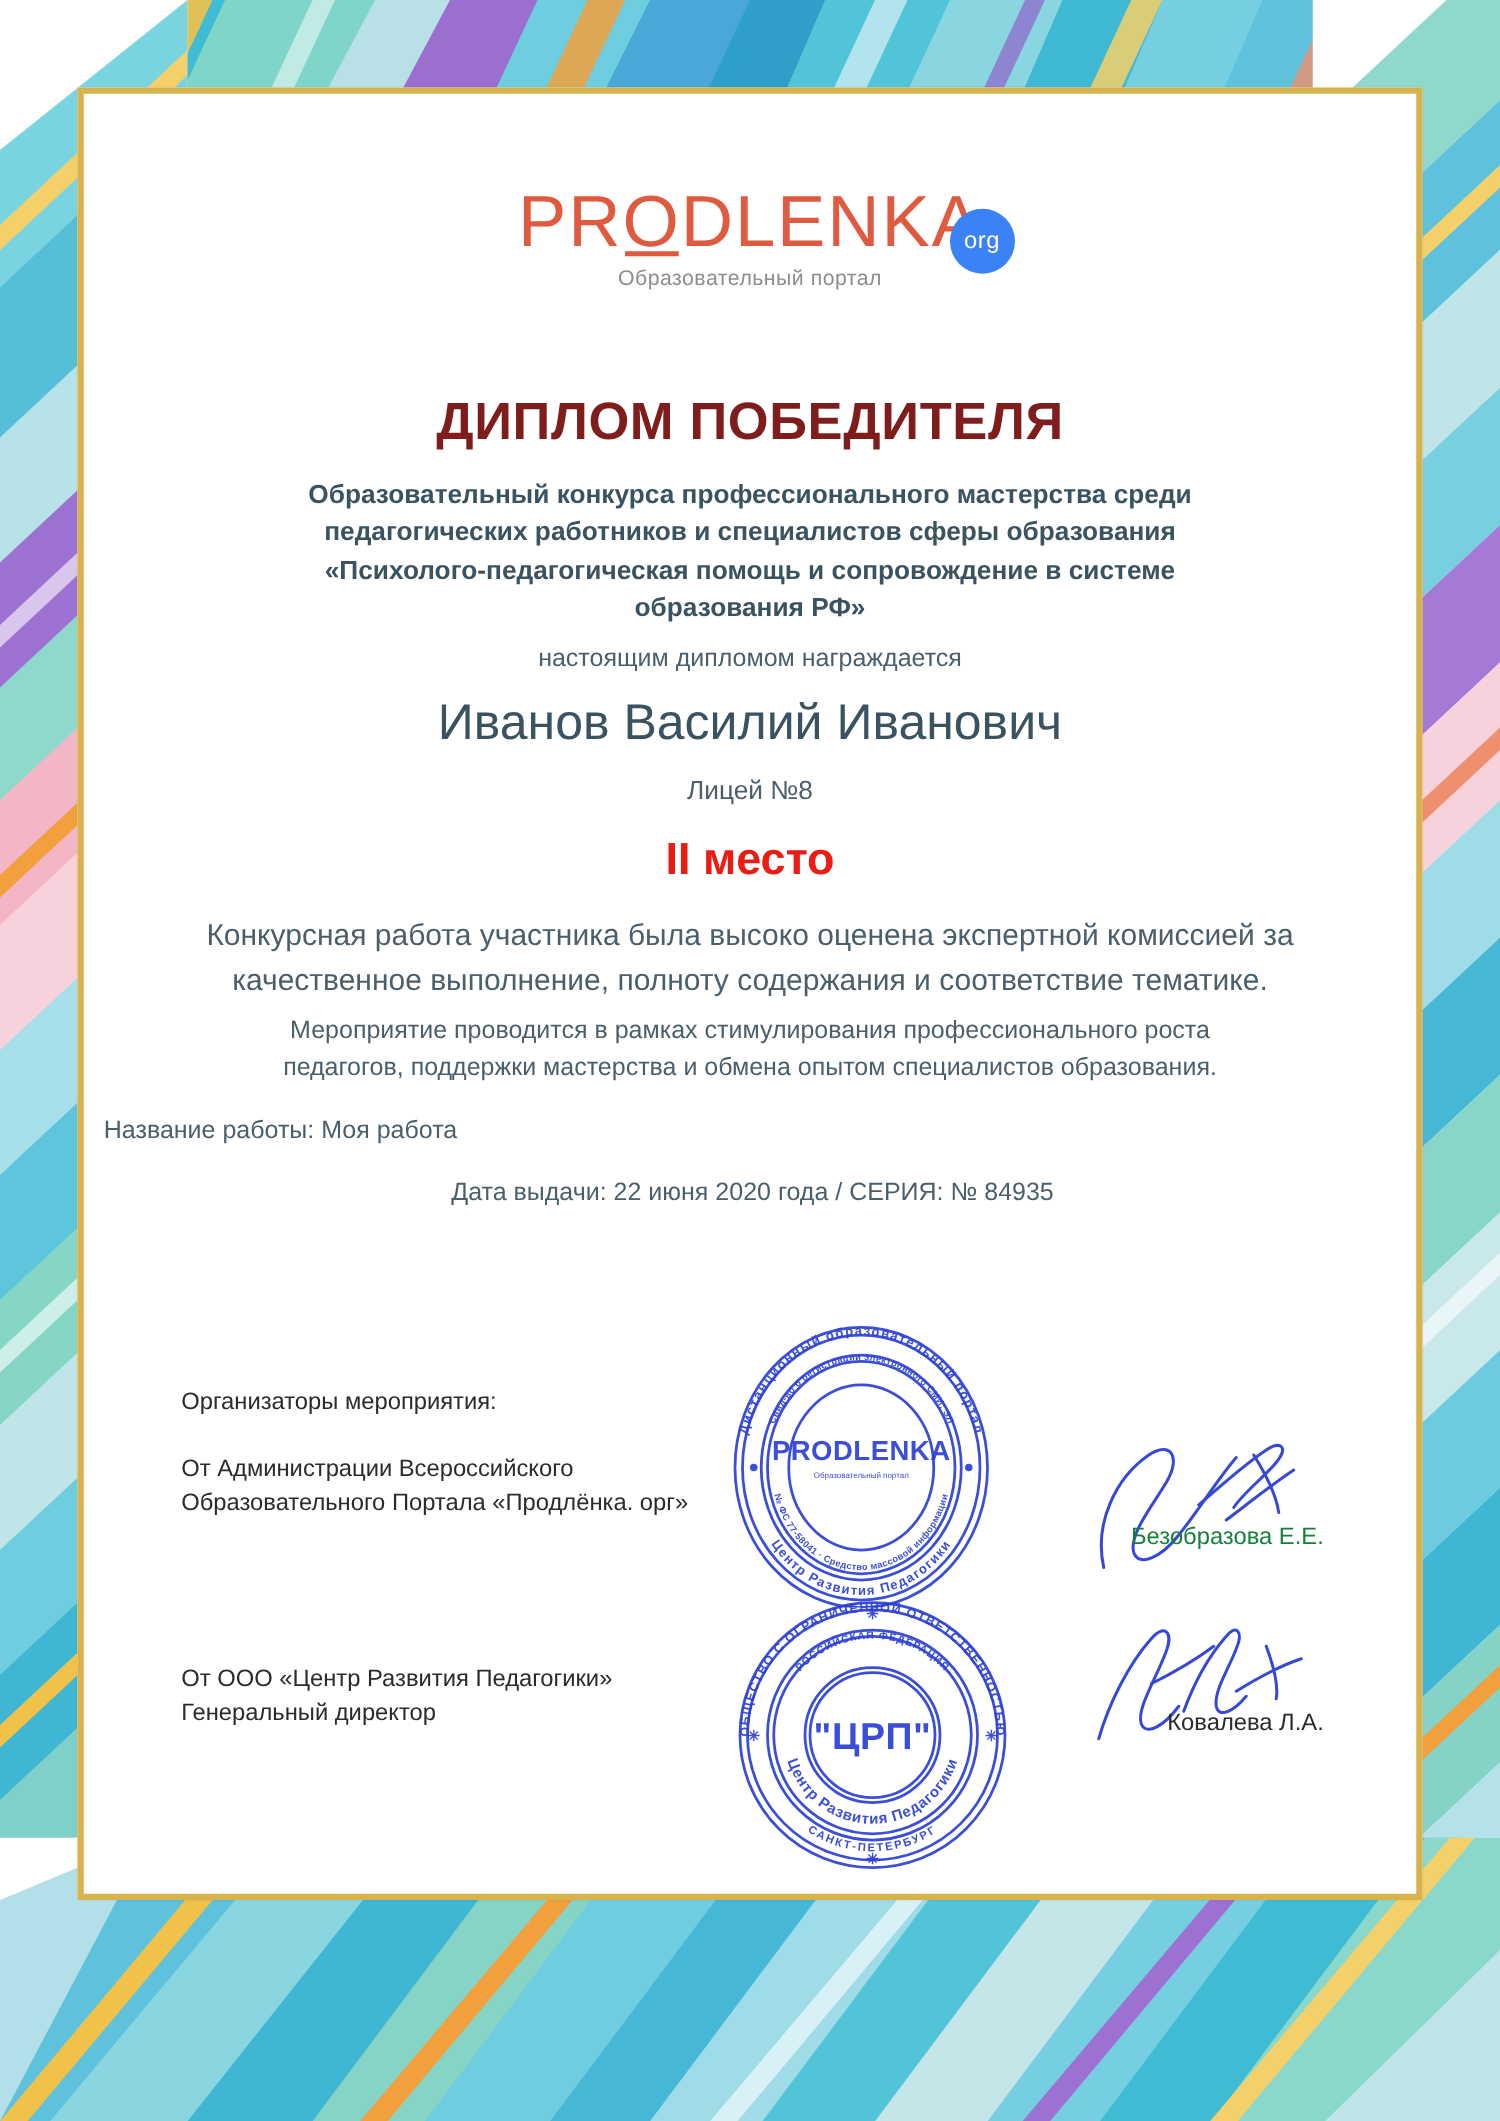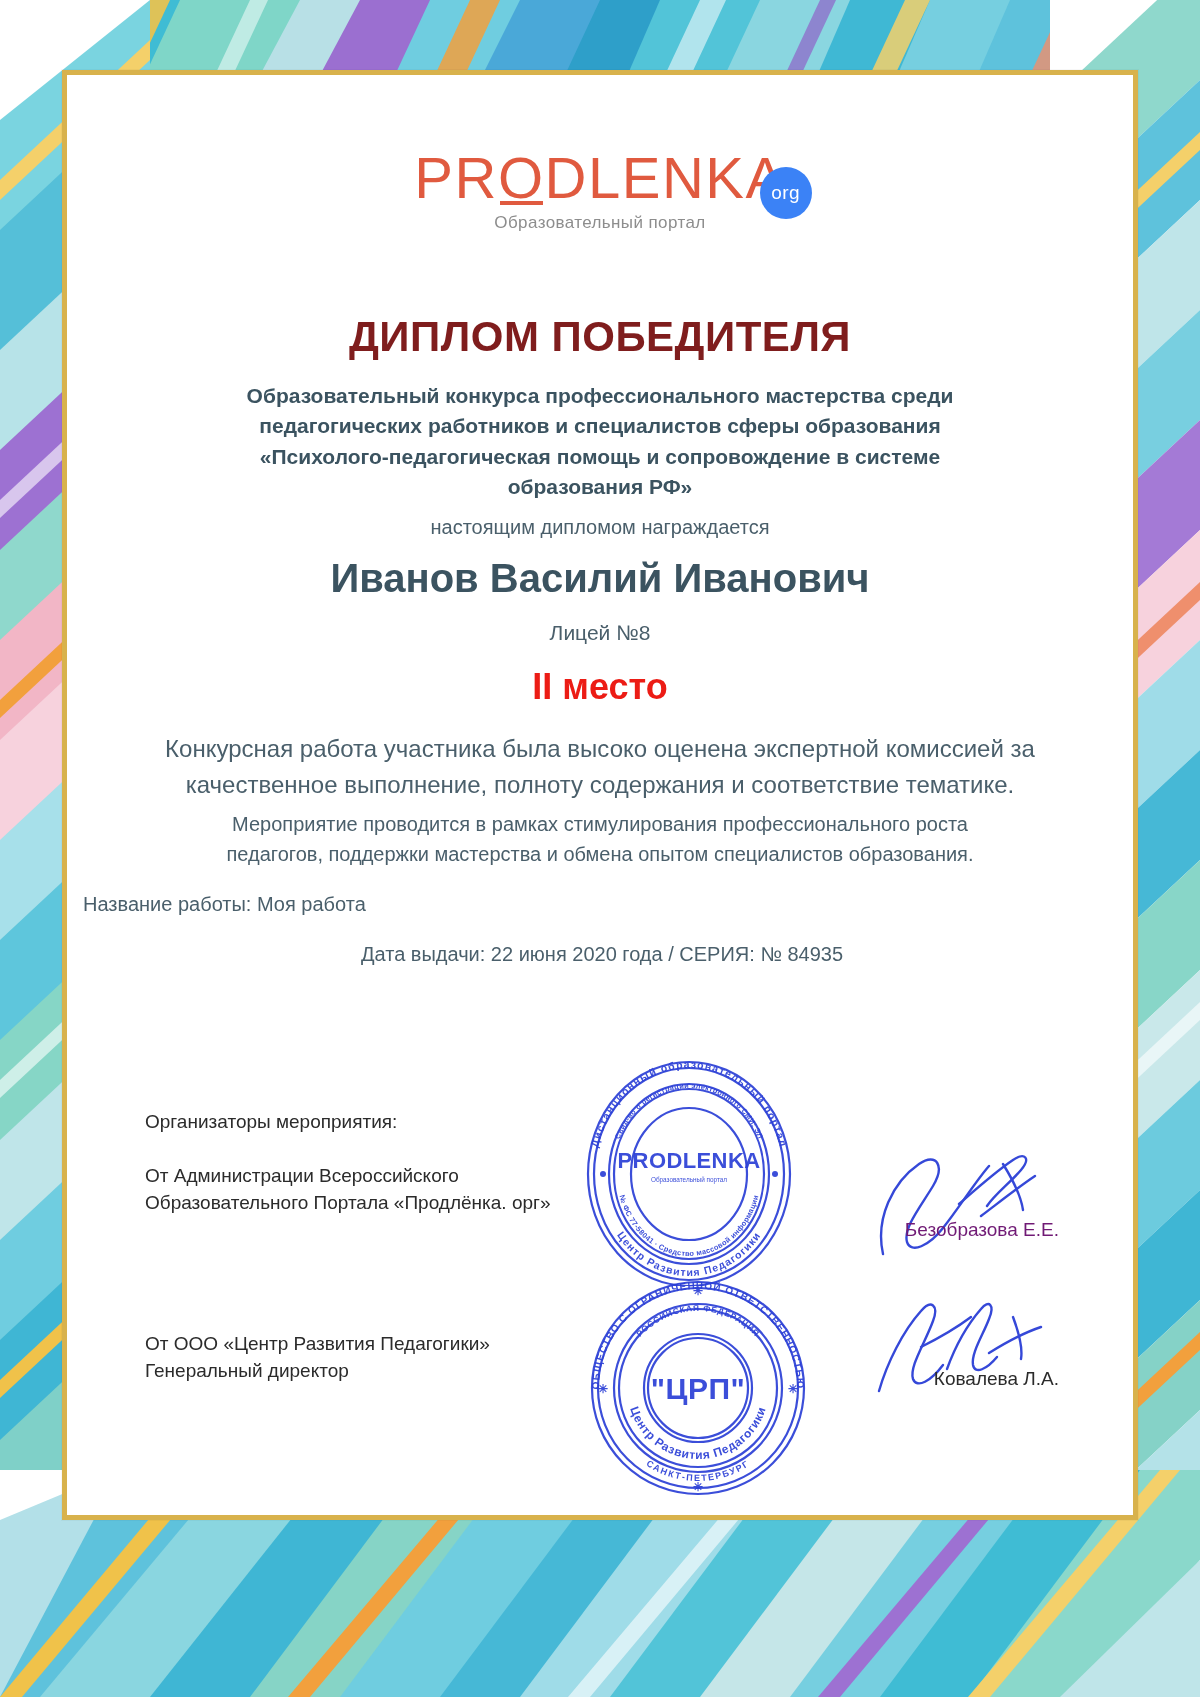--- a/index.html
+++ b/index.html
@@ -114,21 +114,21 @@
   #award-lead {
     position: absolute; left: 0; right: 0; top: 425px;
     text-align: center;
     font-size: 20px;
     color: #4a5f6b;
   }
   #recipient {
     position: absolute; left: 0; right: 0; top: 465px;
     text-align: center;
     font-size: 40px;
-    font-weight: bold;
+    font-weight: normal;
     color: #3b5360;
   }
   #institution {
     position: absolute; left: 0; right: 0; top: 530px;
     text-align: center;
     font-size: 21px;
     color: #4a5f6b;
   }
   #place {
     position: absolute; left: 0; right: 0; top: 575px;
@@ -173,21 +173,21 @@
   #org-block-1 {
     position: absolute; left: 62px; top: 1072px;
     font-size: 19px; color: #2b2b2b; line-height: 1.42;
   }
   #org-block-2 {
     position: absolute; left: 62px; top: 1240px;
     font-size: 19px; color: #2b2b2b; line-height: 1.42;
   }
   #signer-1 {
     position: absolute; right: 58px; top: 1128px;
-    font-size: 19px; color: #701a75;
+    font-size: 19px; color: #15803d;
   }
   #signer-2 {
     position: absolute; right: 58px; top: 1277px;
     font-size: 19px; color: #2b2b2b;
   }
 
   .stamp { position: absolute; }
   .sig   { position: absolute; }
 </style>
 </head>

